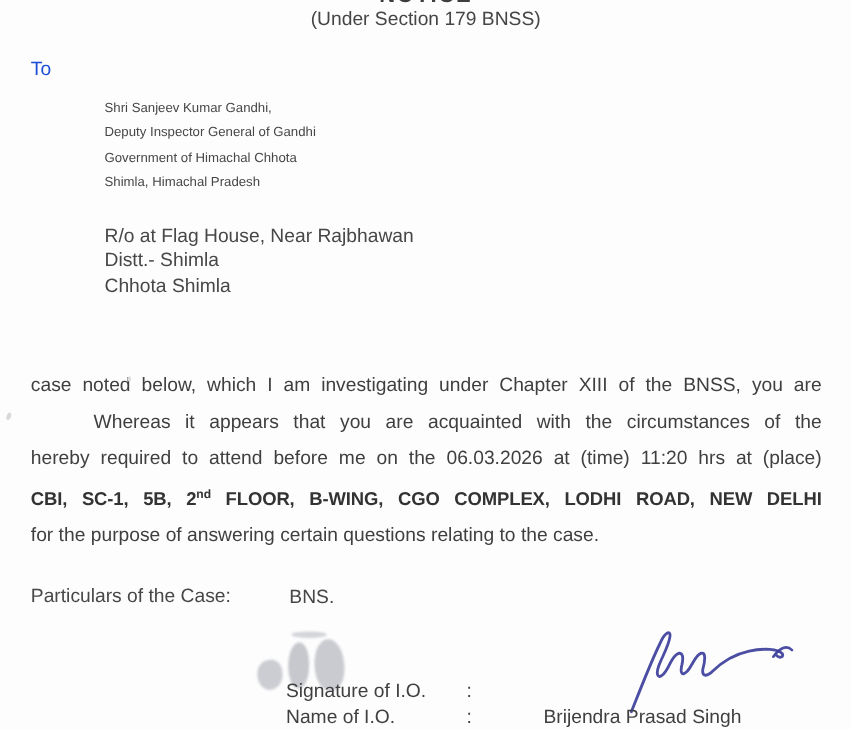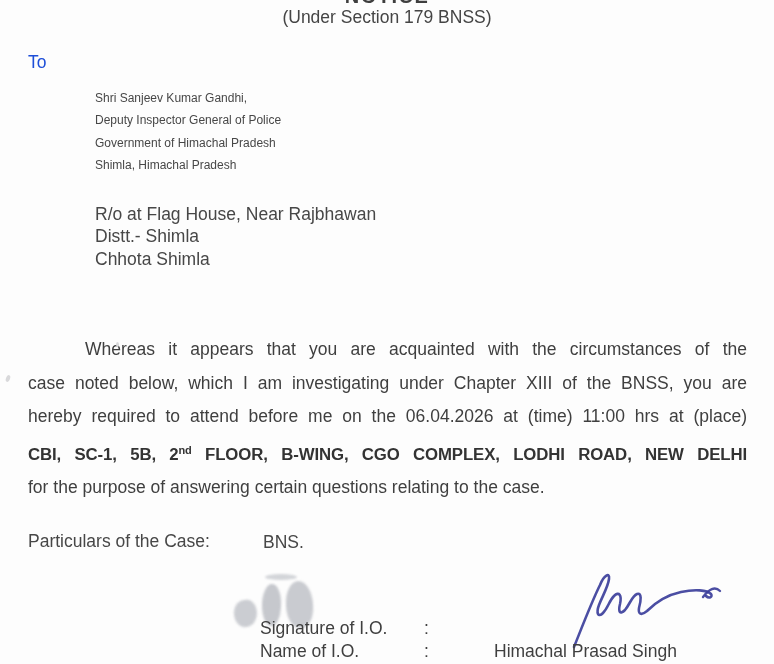--- a/index.html
+++ b/index.html
@@ -83,35 +83,35 @@
 
 <div class="page">
 
   <div class="doc-title">NOTICE</div>
   <div class="doc-subtitle">(Under Section 179 BNSS)</div>
 
   <div class="salutation">To</div>
 
   <div class="addr-block">
     <div>Shri Sanjeev Kumar Gandhi,</div>
-    <div>Deputy Inspector General of Police</div>
-    <div>Government of Himachal Pradesh</div>
+    <div>Deputy Inspector General of Gandhi</div>
+    <div>Government of Himachal Chhota</div>
     <div>Shimla, Himachal Pradesh</div>
   </div>
 
   <div class="res-block">
     <div>R/o at Flag House, Near Rajbhawan</div>
     <div>Distt.- Shimla</div>
     <div>Chhota Shimla</div>
   </div>
 
   <div class="para">
+    <div class="pline">case noted below, which I am investigating under Chapter XIII of the BNSS, you are</div>
     <div class="pline indent">Whereas it appears that you are acquainted with the circumstances of the</div>
-    <div class="pline">case noted below, which I am investigating under Chapter XIII of the BNSS, you are</div>
-    <div class="pline">hereby required to attend before me on the 06.04.2026 at (time) 11:00 hrs at (place)</div>
+    <div class="pline">hereby required to attend before me on the 06.03.2026 at (time) 11:20 hrs at (place)</div>
     <div class="pline boldline"><span>CBI, SC-1, 5B, 2</span><span class="sup">nd</span><span> FLOOR, B-WING, CGO COMPLEX, LODHI ROAD, NEW DELHI</span></div>
     <div class="pline lastline">for the purpose of answering certain questions relating to the case.</div>
   </div>
 
   <div class="particulars-label">Particulars of the Case:</div>
   <div class="particulars-value">
     <div>BNS.</div>
   </div>
 
   <div class="smudge blob1"></div>
@@ -130,15 +130,15 @@
              C 86 27, 85 36, 83 43 C 82 49, 85 51, 91 46
              C 99 38, 111 30, 125 27 C 139 24, 151 25, 155 29
              C 157 32, 153 34, 150 31" fill="none" stroke="#3c3f9b" stroke-width="2.6" stroke-linecap="round" stroke-linejoin="round" opacity="0.92"></path>
     <path d="M 147 32 C 153 24, 159 21, 164 26" fill="none" stroke="#3c3f9b" stroke-width="2.4" stroke-linecap="round" opacity="0.92"></path>
   </svg>
 
   <span class="footer-label sig-label">Signature of I.O.</span>
   <span class="footer-label sig-colon">:</span>
   <span class="footer-label name-label">Name of I.O.</span>
   <span class="footer-label name-colon">:</span>
-  <span class="footer-label io-name">Himachal Prasad Singh</span>
+  <span class="footer-label io-name">Brijendra Prasad Singh</span>
 
 </div>
 
 </body></html>

